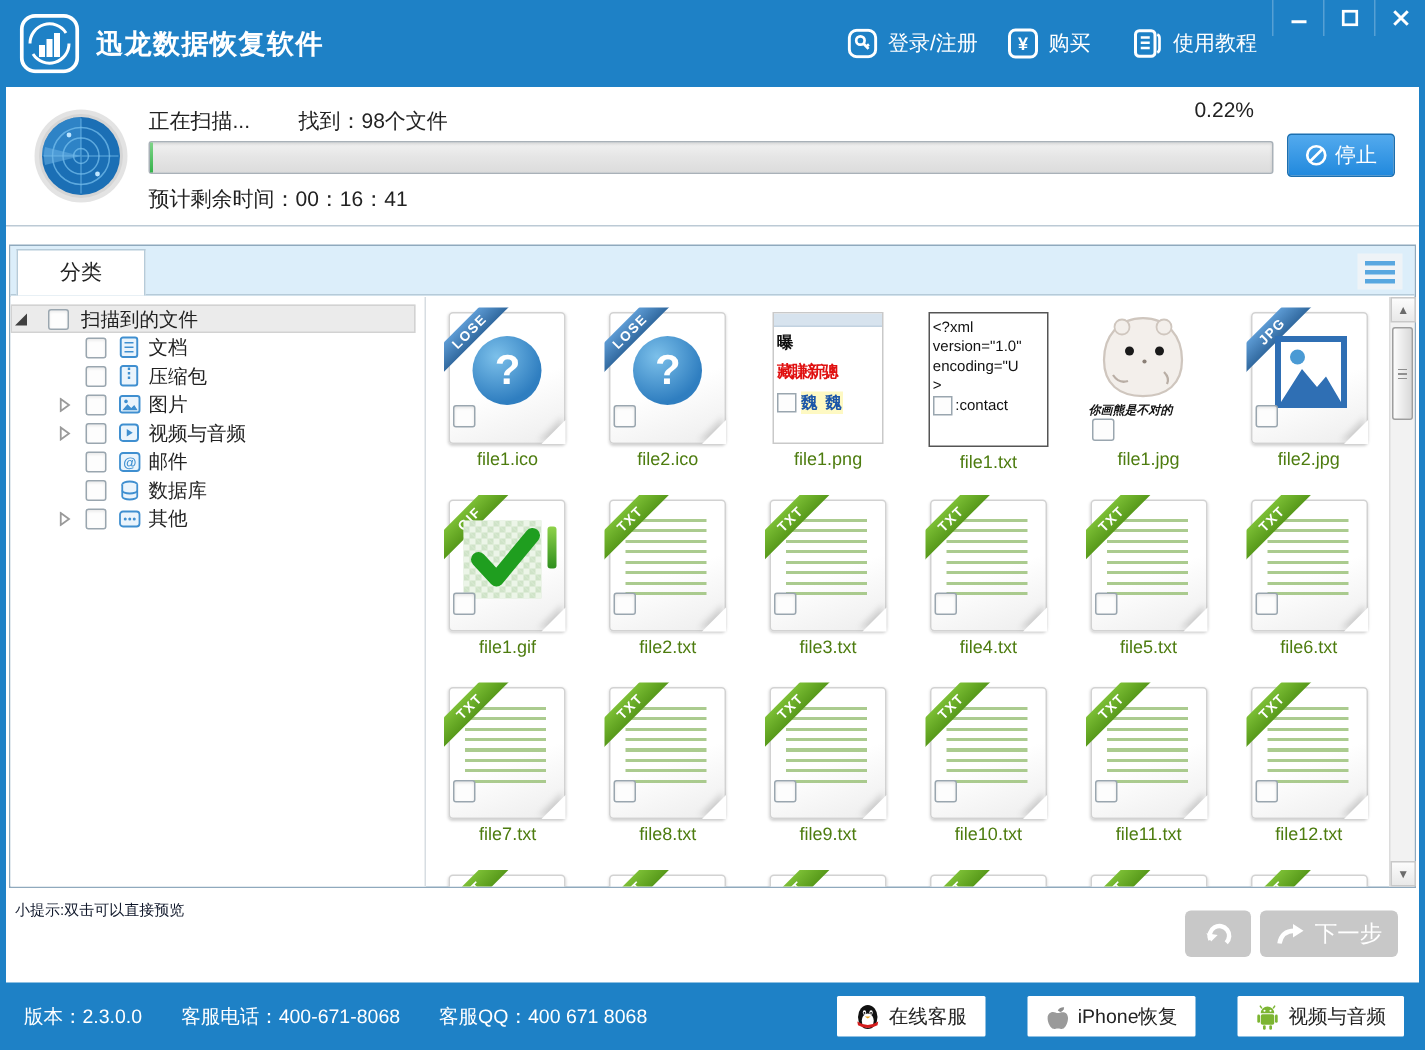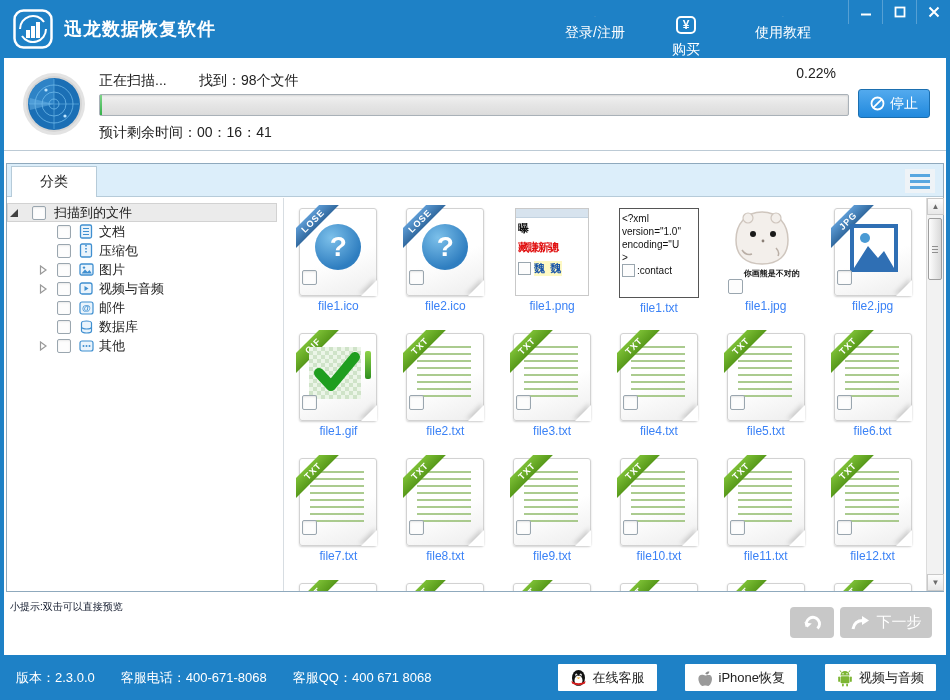--- a/index.html
+++ b/index.html
@@ -5,21 +5,21 @@
   * { margin:0; padding:0; box-sizing:border-box; }
   html,body { width:950px; height:700px; font-family:"Liberation Sans","DejaVu Sans",sans-serif; }
   .window { position:relative; width:950px; height:700px; background:#ffffff;
             border-left:4px solid #1e81c6; border-right:4px solid #1e81c6; overflow:hidden; }
 
   
   .titlebar { position:absolute; left:-4px; top:0; width:950px; height:58px; background:#1e81c6; }
   .logo { position:absolute; left:13px; top:9px; width:40px; height:40px; }
   .app-title { position:absolute; left:64px; top:17px; color:#fff; font-size:18px; font-weight:bold; letter-spacing:1px; }
   .tb-link { position:absolute; top:16px; height:26px; display:flex; align-items:center; gap:7px;
-             color:#fff; font-size:14px; cursor:pointer;flex-direction:column; }
+             color:#fff; font-size:14px; cursor:pointer; }
   .tb-ico-box { width:20px; height:20px; border:2px solid #fff; border-radius:5px; display:flex;
                 align-items:center; justify-content:center; color:#fff; font-size:12px; font-weight:bold; }
   .win-ctrl { position:absolute; top:0; width:34px; height:24px; display:flex; align-items:center;
               justify-content:center; cursor:pointer; border-left:1px solid rgba(255,255,255,.25); }
 
   
   .progress-panel { position:absolute; left:0; top:58px; width:942px; height:93px; background:#fff;
                     border-bottom:1px solid #bccad5; }
   .radar { position:absolute; left:18px; top:14px; width:64px; height:64px; }
   .scan-status { position:absolute; left:95px; top:14px; font-size:14px; color:#222; }
@@ -55,21 +55,21 @@
   .cb { width:14px; height:14px; border:1px solid #9aa6af; background:#fdfdfd; border-radius:2px;
         box-shadow:inset 0 1px 2px rgba(0,0,0,.08); display:inline-block; }
   .ticon { width:18px; height:16px; display:inline-flex; align-items:center; justify-content:center;
            margin:0 4px 0 6px; color:#3f8fd0; font-size:12px; font-weight:bold; }
   .tlabel { white-space:nowrap; }
 
   
   .grid { position:absolute; left:278px; top:34px; right:17px; bottom:0; overflow:hidden;
           display:grid; grid-template-columns:repeat(6,1fr); grid-auto-rows:125px; padding-top:6px; }
   .cell { position:relative; display:flex; flex-direction:column; align-items:center; padding-top:4px; }
-  .fname { margin-top:3px; font-size:12px; color:#3b82f6; }
+  .fname { margin-top:3px; font-size:12px; color:#4d7c0f; }
   .iconbox { position:relative; width:78px; height:88px; }
   .page { position:absolute; inset:0 0 0 0; background:linear-gradient(160deg,#ffffff 55%,#ededed);
           border:1px solid #d2d2d2; border-radius:3px; box-shadow:0 1px 2px rgba(0,0,0,.18); }
   .page::after { content:""; position:absolute; right:-1px; bottom:-1px; width:0; height:0;
                  border-style:solid; border-width:0 0 16px 16px;
                  border-color:transparent transparent #ffffff transparent;
                  filter:drop-shadow(-2px -2px 2px rgba(0,0,0,.15)); }
   .ribbon-wrap { position:absolute; left:-3px; top:-3px; width:50px; height:50px; overflow:hidden; }
   .ribbon { position:absolute; top:9px; left:-20px; width:74px; transform:rotate(-45deg);
             color:#fff; font-size:9px; font-weight:bold; text-align:center; padding:2px 0; letter-spacing:1px; }
@@ -93,22 +93,22 @@
   .preview-box .pline { white-space:nowrap; }
   .png-box { position:relative; width:74px; height:88px; background:#fff; border:1px solid #c9c9c9;
              overflow:hidden; font-size:11px; text-align:left; }
   .png-top { height:9px; background:#d7e3ee; border-bottom:1px solid #c2d2e0; }
   .png-l1 { color:#111; font-weight:bold; padding:3px 2px 0 2px; }
   .png-l2 { color:#e01010; font-weight:bold; padding:4px 2px 0 2px; letter-spacing:-1px; }
   .png-row { display:flex; align-items:center; gap:3px; padding:6px 2px 0 2px; }
   .png-hl { color:#1b56a8; background:#fef9c3; font-weight:bold; letter-spacing:1px; }
   .mini-cb { width:13px; height:13px; border:1px solid #9aa6af; background:#fdfdfd; display:inline-block; flex:0 0 13px; }
   .photo-box { position:relative; width:80px; height:88px; }
-  .photo-cap { position:absolute; left:0; right:6px; top:60px; font-size:8px; color:#111; text-align:right;
-               font-weight:bold; white-space:nowrap; }
+  .photo-cap { position:absolute; left:0; right:6px; top:60px; font-size:8px; color:#111; text-align:left;
+               font-weight:bold; white-space:nowrap;font-style:italic; }
   .photo-cb { position:absolute; left:2px; bottom:2px; width:15px; height:15px; border:1px solid #9aa6af;
               background:#fdfdfd; border-radius:2px; }
 
   
   .vscroll { position:absolute; top:34px; right:0; width:17px; bottom:0; background:#f2f2f2; border-left:1px solid #dcdcdc; }
   .sb-btn { position:absolute; left:0; width:17px; height:17px; background:linear-gradient(#fcfcfc,#e8e8e8);
             border:1px solid #c9c9c9; display:flex; align-items:center; justify-content:center;
             color:#6b6b6b; font-size:8px; cursor:pointer; }
   .sb-thumb { position:absolute; left:1px; top:20px; width:14px; height:62px; border:1px solid #9e9e9e;
               border-radius:2px; background:linear-gradient(90deg,#fdfdfd,#d9d9d9); cursor:grab; }

